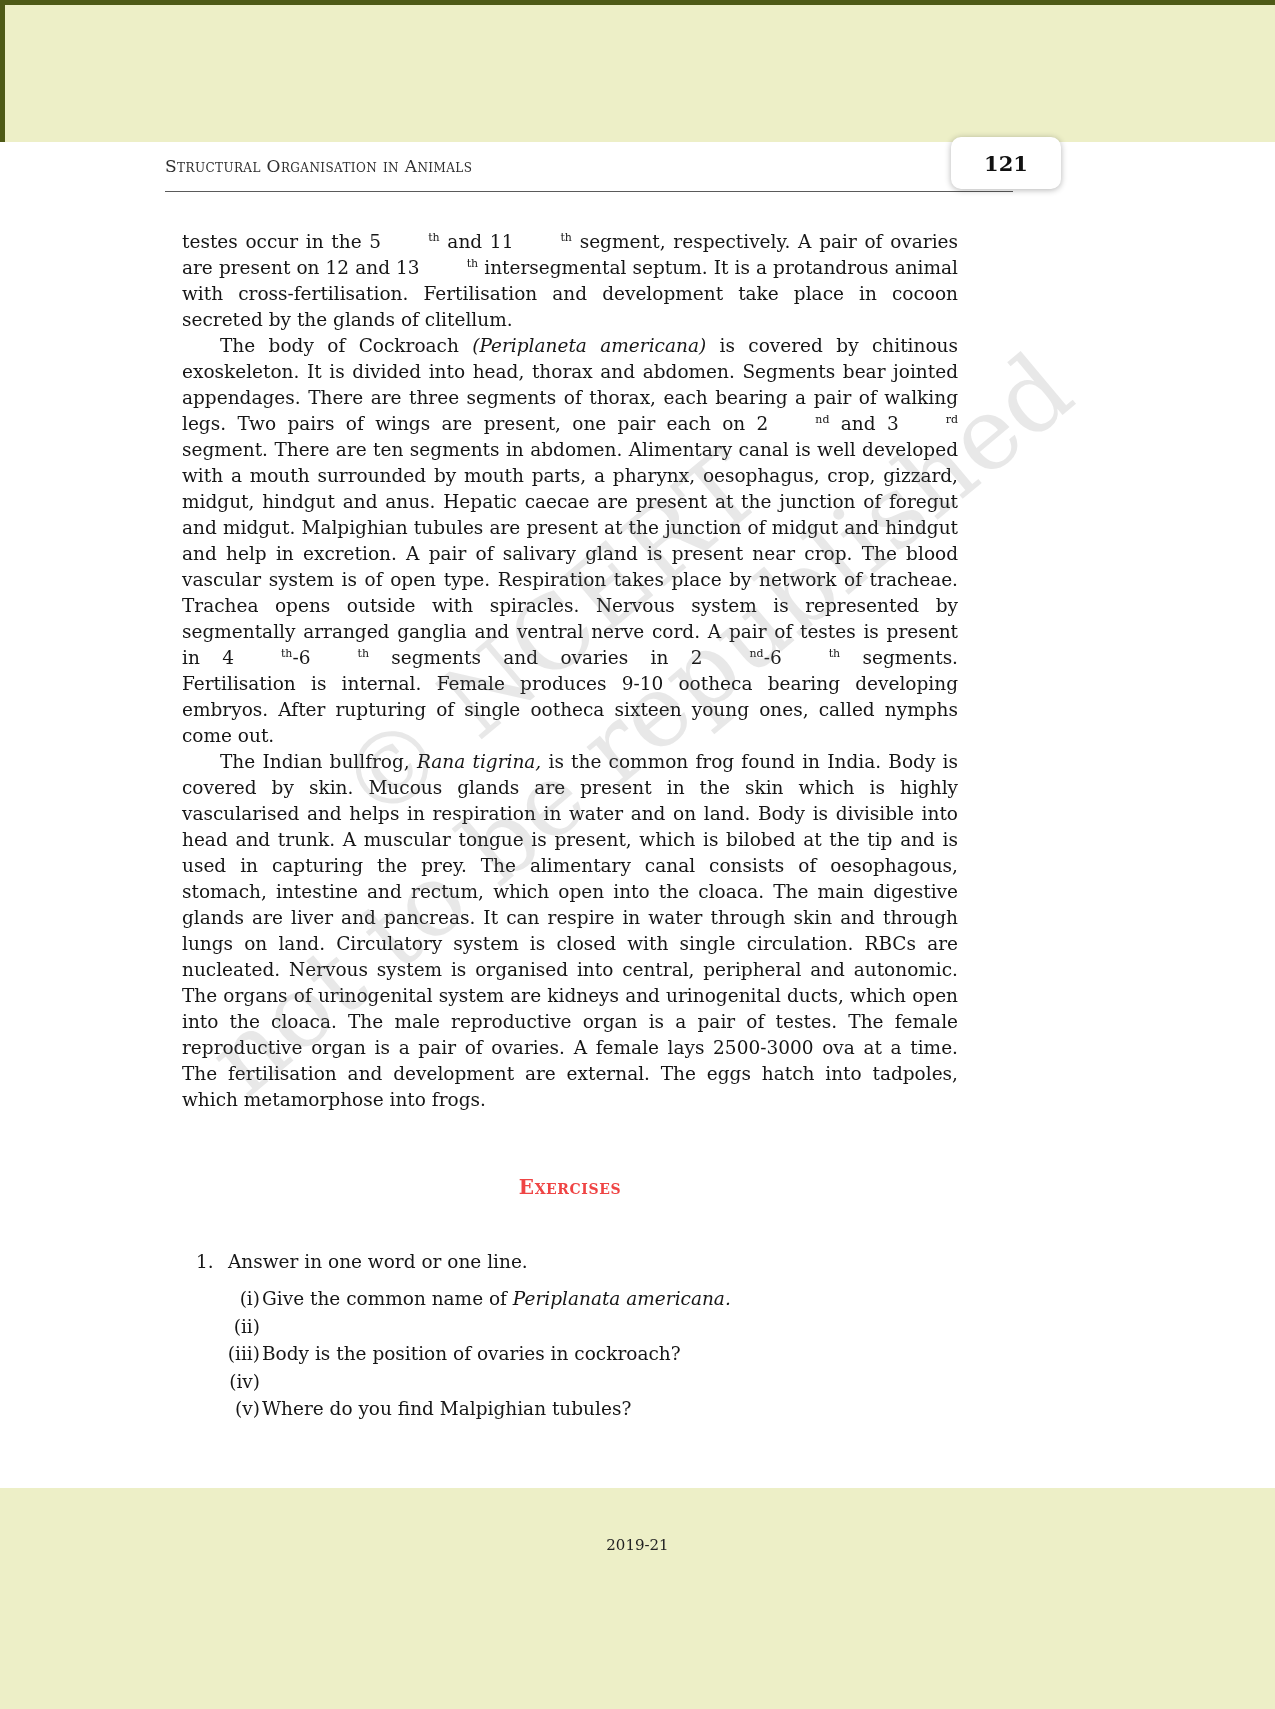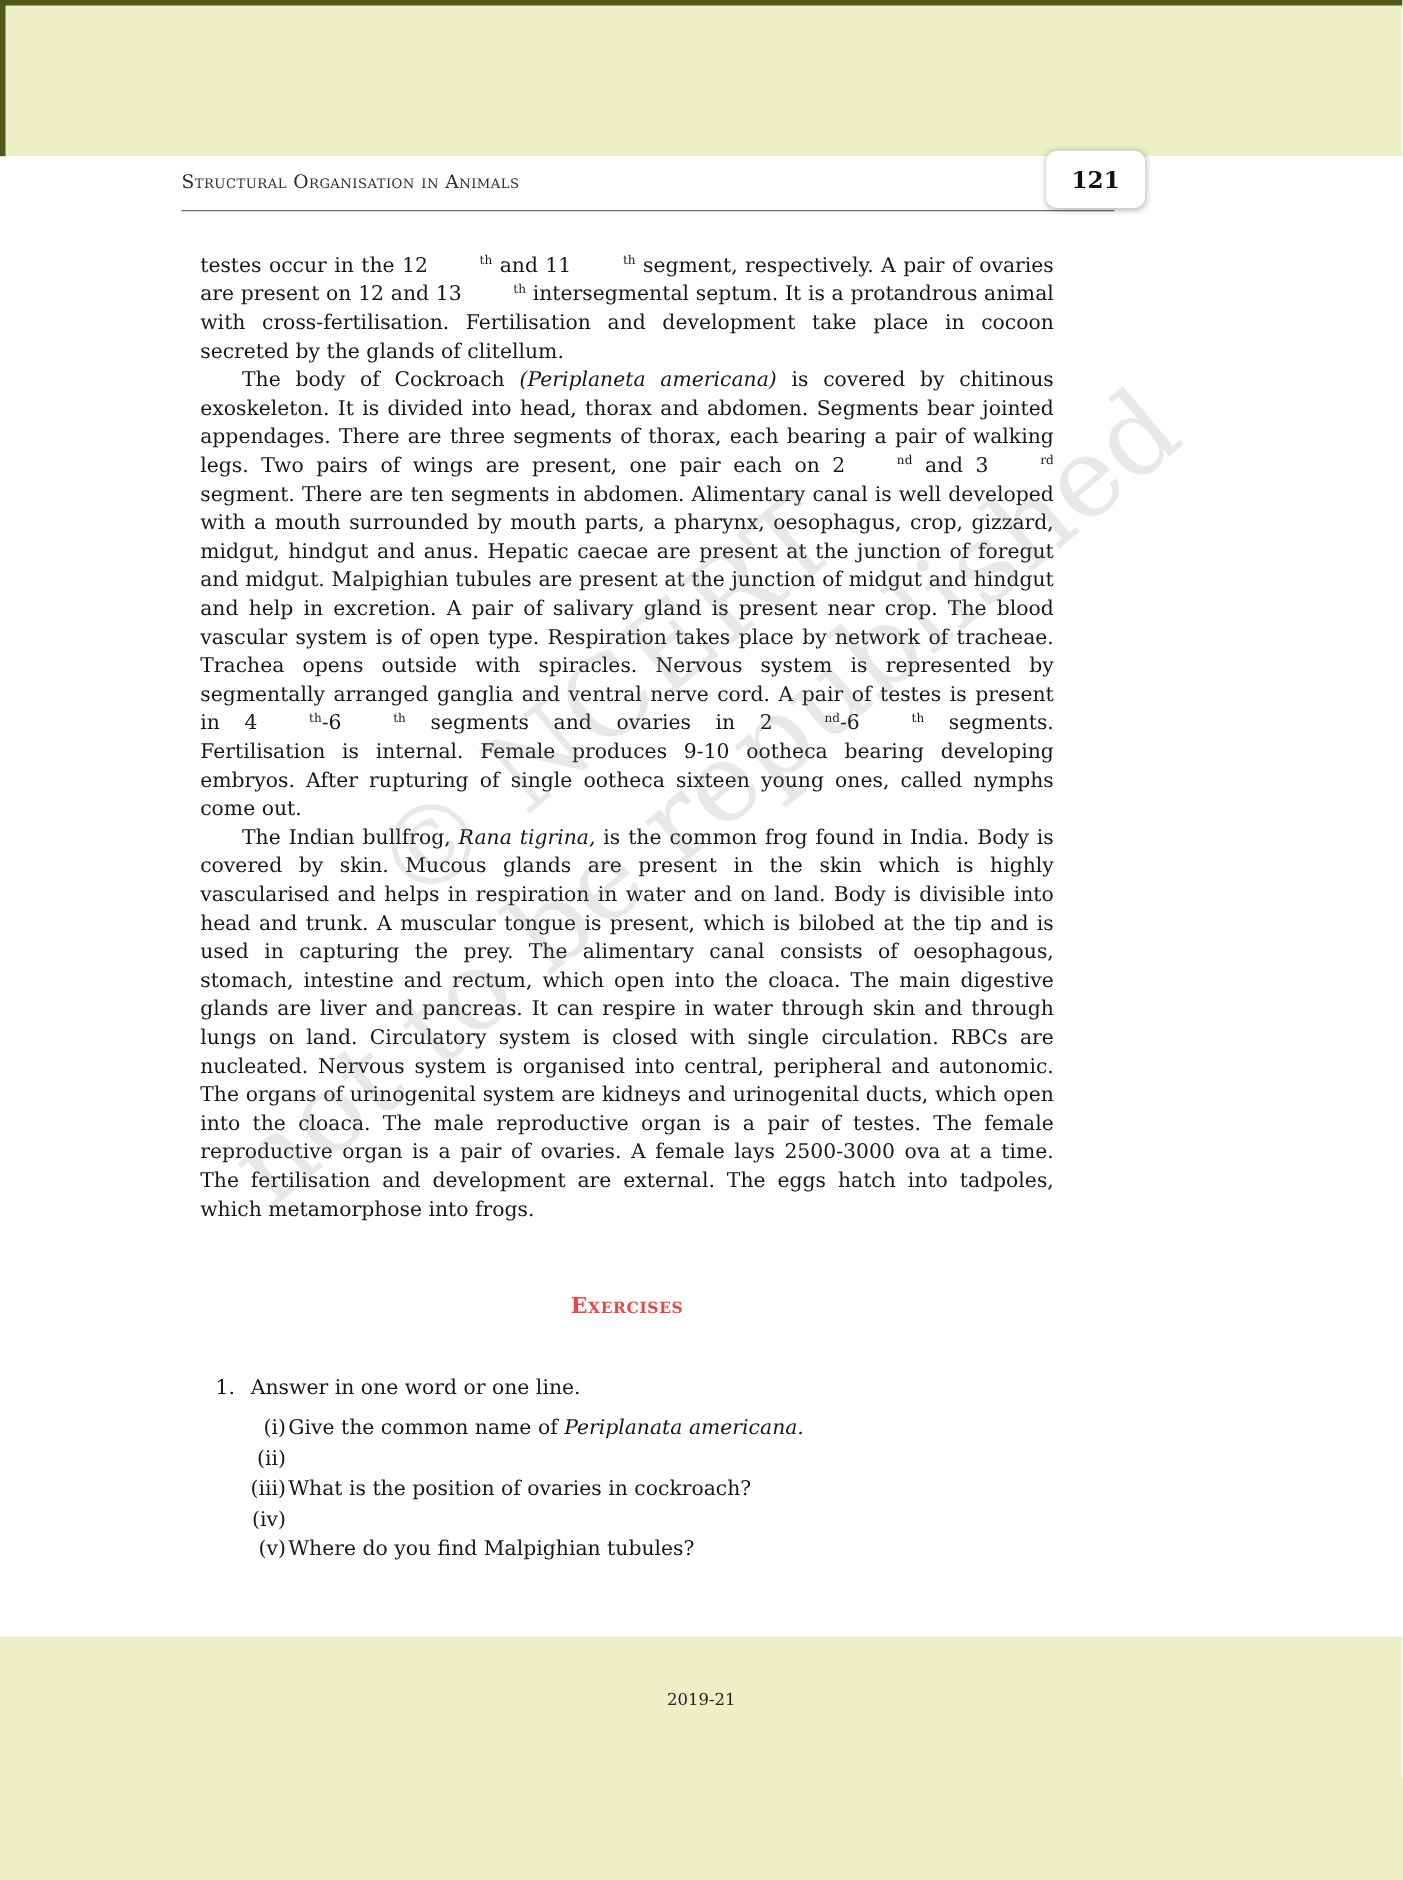--- a/index.html
+++ b/index.html
@@ -8,21 +8,21 @@
     position: relative; width: 1275px; height: 1709px; overflow: hidden;
     background: #ffffff; color: #161616;
     font-family: "DejaVu Serif", "Liberation Serif", serif;
   }
   .top-band { position: absolute; top: 0; left: 0; width: 100%; height: 142px; background: #edefc7; }
   .top-edge-line { position: absolute; top: 0; left: 0; width: 100%; height: 5px; background: #4e5a16; }
   .left-edge-line { position: absolute; top: 0; left: 0; width: 5px; height: 142px; background: #4e5a16; }
   .bottom-band { position: absolute; left: 0; bottom: 0; width: 100%; height: 221px; background: #edefc7; }
   .footer-year { position: absolute; top: 48px; left: 0; width: 100%; text-align: center; font-size: 15px; color: #222; }
   .page-number-box {
-    position: absolute; top: 137px; left: 951px; width: 90px; height: 52px;
+    position: absolute; top: 137px; left: 951px; width: 110px; height: 52px;
     background: #ffffff; border-radius: 10px; box-shadow: 0 1px 6px rgba(0,0,0,0.30);
     display: flex; align-items: center; justify-content: center;
     font-size: 21px; font-weight: bold; color: #111; z-index: 3;
   }
   .running-header {
     position: absolute; top: 156px; left: 165px;
     font-variant: small-caps; font-size: 17px; letter-spacing: 0.4px; color: #2e2e2e;
   }
   .header-rule { position: absolute; top: 191px; left: 165px; width: 848px; height: 0; border-top: 1.5px solid #5a5a5a; }
   .content { position: absolute; top: 229px; left: 182px; width: 776px; z-index: 1; }
@@ -59,42 +59,42 @@
   <div class="page-number-box">
     <span>121</span>
   </div>
 
   <div class="running-header">
     <span>Structural Organisation in Animals</span>
   </div>
   <div class="header-rule"></div>
 
   <div class="content">
-    <p class="para first"><span>testes occur in the 12</span><sup>th</sup><span> and 11</span><sup>th</sup><span> segment, respectively. A pair of ovaries are present on 12 and 13</span><sup>th</sup><span> intersegmental septum. It is a protandrous animal with cross-fertilisation. Fertilisation and development take place in cocoon secreted by the glands of clitellum.</span></p>
+    <p class="para first"><span>testes occur in the 5</span><sup>th</sup><span> and 11</span><sup>th</sup><span> segment, respectively. A pair of ovaries are present on 12 and 13</span><sup>th</sup><span> intersegmental septum. It is a protandrous animal with cross-fertilisation. Fertilisation and development take place in cocoon secreted by the glands of clitellum.</span></p>
     <p class="para"><span>The body of Cockroach </span><i>(Periplaneta americana)</i><span> is covered by chitinous exoskeleton. It is divided into head, thorax and abdomen. Segments bear jointed appendages. There are three segments of thorax, each bearing a pair of walking legs. Two pairs of wings are present, one pair each on 2</span><sup>nd</sup><span> and 3</span><sup>rd</sup><span> segment. There are ten segments in abdomen. Alimentary canal is well developed with a mouth surrounded by mouth parts, a pharynx, oesophagus, crop, gizzard, midgut, hindgut and anus. Hepatic caecae are present at the junction of foregut and midgut. Malpighian tubules are present at the junction of midgut and hindgut and help in excretion. A pair of salivary gland is present near crop. The blood vascular system is of open type. Respiration takes place by network of tracheae. Trachea opens outside with spiracles. Nervous system is represented by segmentally arranged ganglia and ventral nerve cord. A pair of testes is present in 4</span><sup>th</sup><span>-6</span><sup>th</sup><span> segments and ovaries in 2</span><sup>nd</sup><span>-6</span><sup>th</sup><span> segments. Fertilisation is internal. Female produces 9-10 ootheca bearing developing embryos. After rupturing of single ootheca sixteen young ones, called nymphs come out.</span></p>
     <p class="para"><span>The Indian bullfrog, </span><i>Rana tigrina,</i><span> is the common frog found in India. Body is covered by skin. Mucous glands are present in the skin which is highly vascularised and helps in respiration in water and on land. Body is divisible into head and trunk. A muscular tongue is present, which is bilobed at the tip and is used in capturing the prey. The alimentary canal consists of oesophagous, stomach, intestine and rectum, which open into the cloaca. The main digestive glands are liver and pancreas. It can respire in water through skin and through lungs on land. Circulatory system is closed with single circulation. RBCs are nucleated. Nervous system is organised into central, peripheral and autonomic. The organs of urinogenital system are kidneys and urinogenital ducts, which open into the cloaca. The male reproductive organ is a pair of testes. The female reproductive organ is a pair of ovaries. A female lays 2500-3000 ova at a time. The fertilisation and development are external. The eggs hatch into tadpoles, which metamorphose into frogs.</span></p>
 
     <h2 class="exercises-heading">Exercises</h2>
 
     <div class="question">
       <span class="q-number">1.</span>
       <span class="q-text">Answer in one word or one line.</span>
     </div>
 
     <div class="sub-list">
       <div class="sub-item">
         <span class="sub-label">(i)</span>
         <span class="sub-text"><span>Give the common name of </span><i>Periplanata americana.</i></span>
       </div>
       <div class="sub-item">
         <span class="sub-label">(ii)</span>
       </div>
       <div class="sub-item">
         <span class="sub-label">(iii)</span>
-        <span class="sub-text"><span>What is the position of ovaries in cockroach?</span></span>
+        <span class="sub-text"><span>Body is the position of ovaries in cockroach?</span></span>
       </div>
       <div class="sub-item">
         <span class="sub-label">(iv)</span>
       </div>
       <div class="sub-item">
         <span class="sub-label">(v)</span>
         <span class="sub-text"><span>Where do you find Malpighian tubules?</span></span>
       </div>
     </div>
   </div>

